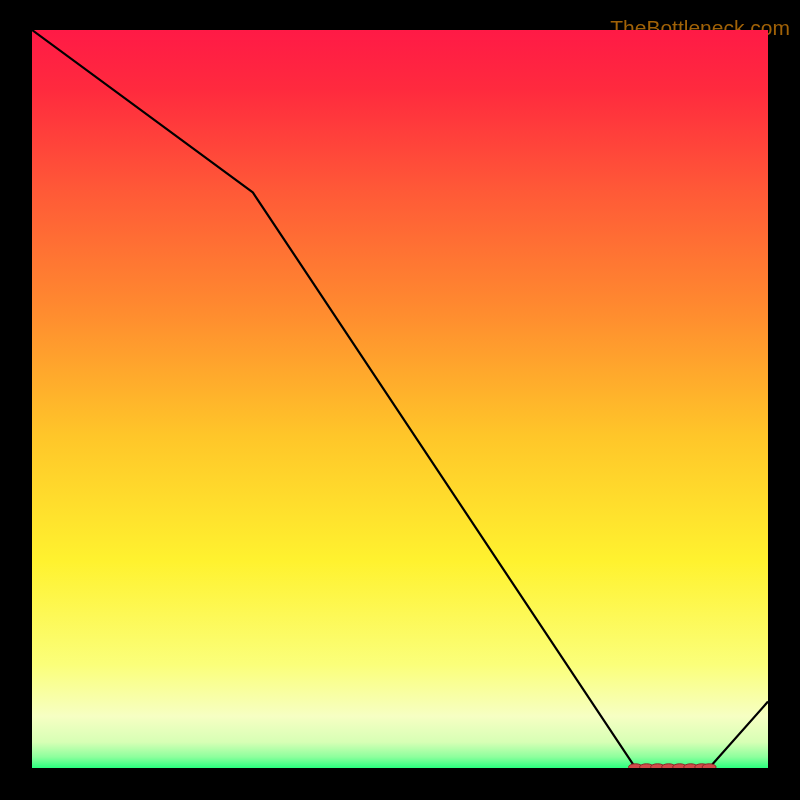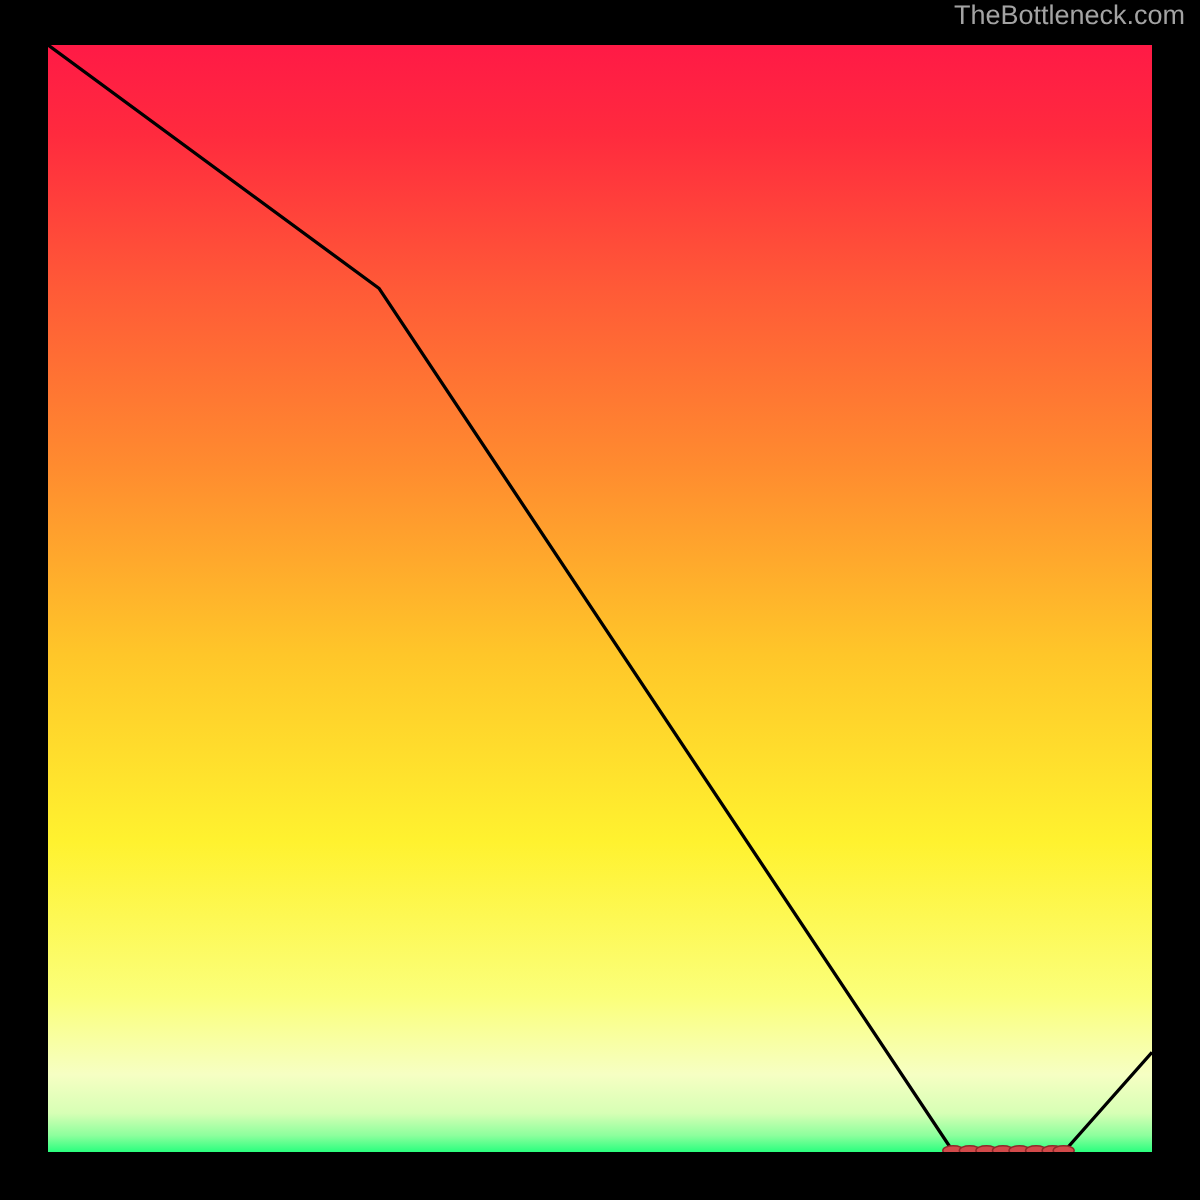--- a/index.html
+++ b/index.html
@@ -14,24 +14,24 @@
   .frame {
     position: absolute;
     left: 0;
     top: 0;
     width: 800px;
     height: 800px;
     background: #000;
   }
   .attribution {
     position: absolute;
-    top: 0;
+    top: 16px;
     right: 10px;
-    color: #a3a3a3;
-    font-size: 18px;
+    color: #a16207;
+    font-size: 21px;
     font-weight: 400;
     letter-spacing: 0px;
   }
   .plot-wrap {
     position: absolute;
     left: 32px;
     top: 30px;
     width: 736px;
     height: 738px;
   }

